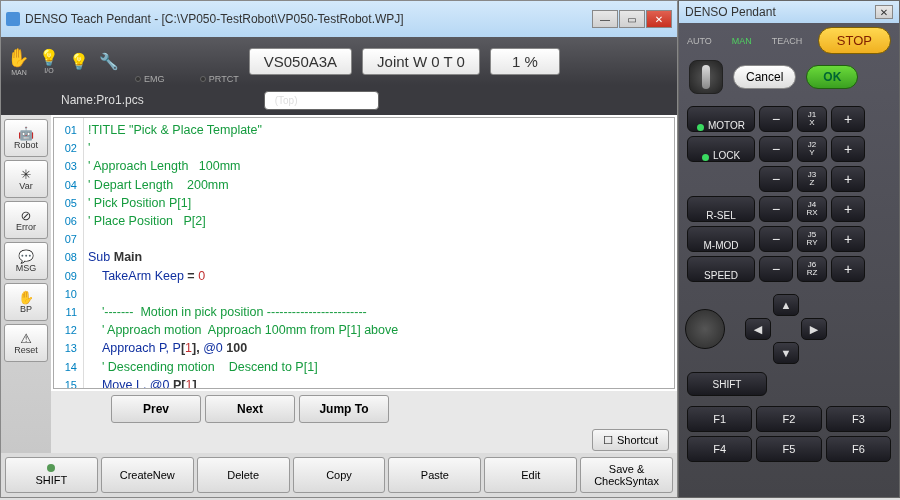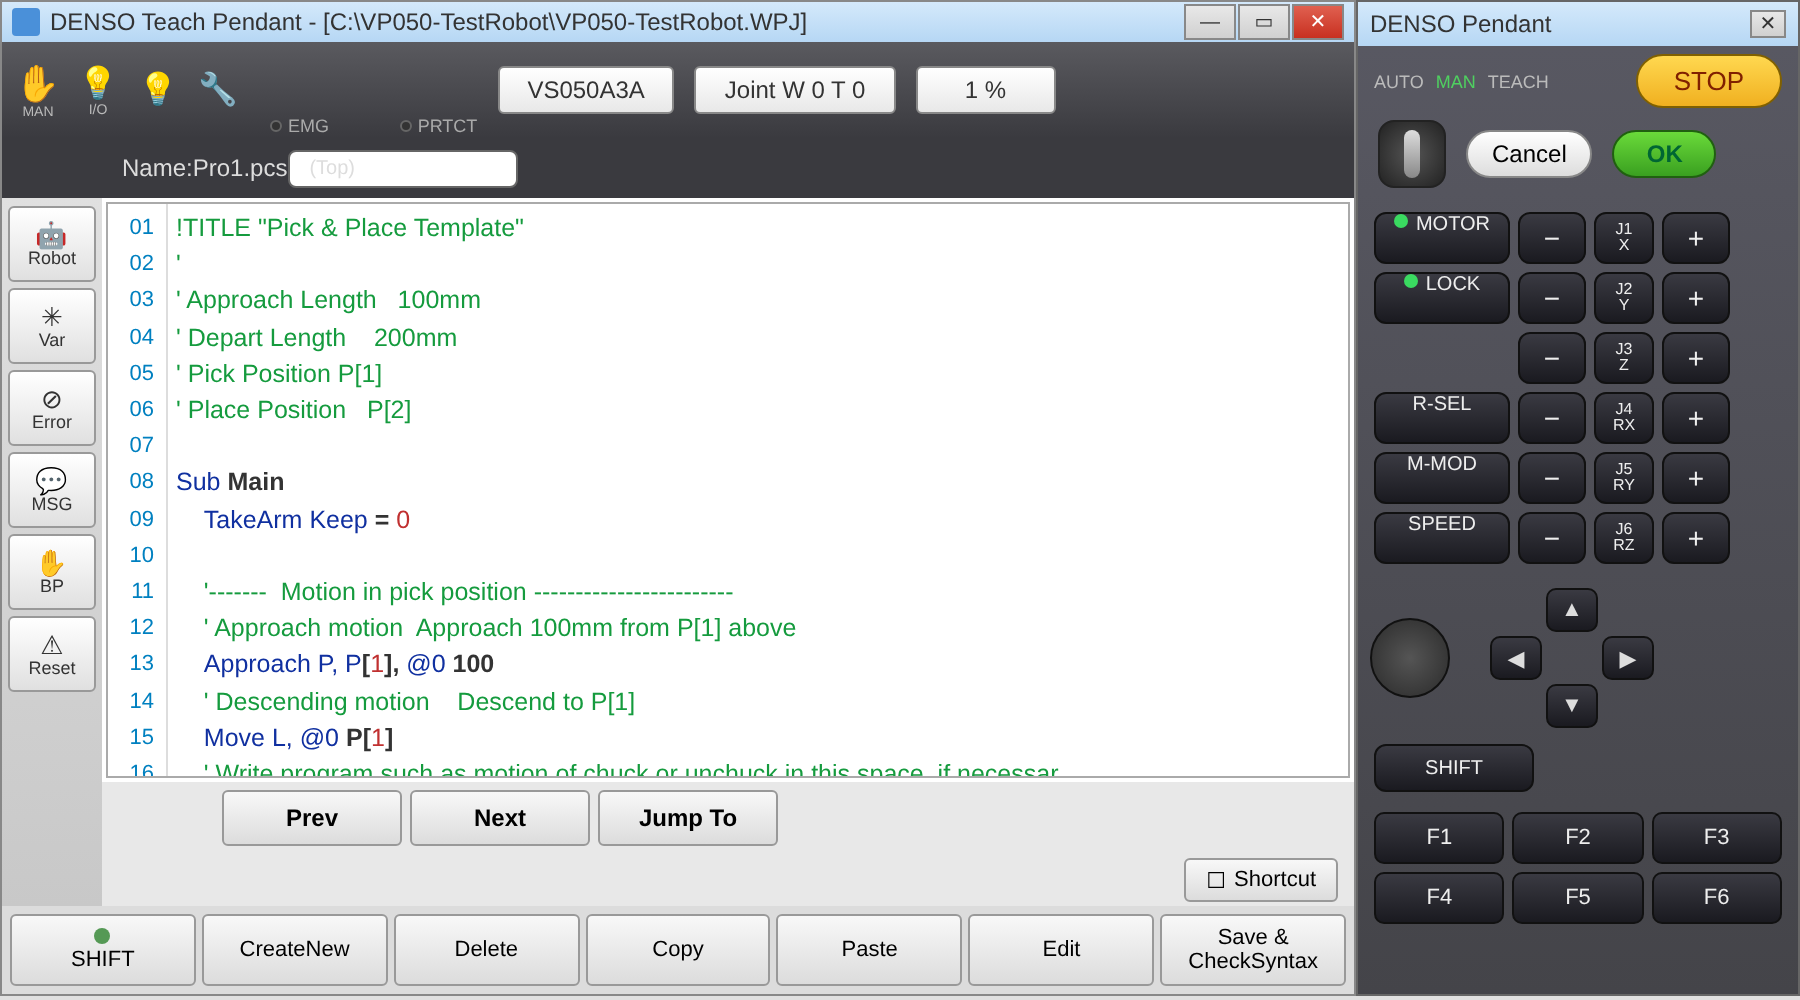--- a/index.html
+++ b/index.html
@@ -1,38 +1,38 @@
 <!DOCTYPE html>
 <html><head>
   <meta charset="utf-8">
   <style>
     * { margin: 0; padding: 0; box-sizing: border-box; font-family: "Segoe UI", Tahoma, sans-serif; }
     body { width: 900px; height: 500px; background: #e0e0e0; display: flex; overflow: hidden; }
     
     
     .main-window { width: 678px; height: 498px; background: #fff; border: 1px solid #888; display: flex; flex-direction: column; }
-    .titlebar { background: linear-gradient(#d4e9fb, #b6d7f4); height: 20px; display: flex; align-items: center; padding: 0 5px; font-size: 12px; color: #333; }
+    .titlebar { background: linear-gradient(#d4e9fb, #b6d7f4); height: 36px; display: flex; align-items: center; padding: 0 5px; font-size: 12px; color: #333; }
     .titlebar-icon { width: 14px; height: 14px; background: #4a90d9; border-radius: 2px; margin-right: 5px; }
     .titlebar-text { flex: 1; }
     .win-controls { display: flex; gap: 1px; }
     .win-btn { width: 26px; height: 18px; background: linear-gradient(#e8e8e8,#d0d0d0); border: 1px solid #888; font-size: 10px; display: flex; align-items: center; justify-content: center; cursor: pointer; }
     .win-btn.close { background: linear-gradient(#e06050,#c83020); color: #fff; }
     
     .top-toolbar { background: linear-gradient(#5a5a5f, #3a3a3f); height: 48px; display: flex; align-items: center; padding: 0 8px; gap: 10px; color: #ccc; font-size: 10px; }
     .tool-icon { width: 20px; height: 26px; display: flex; flex-direction: column; align-items: center; justify-content: center; }
     .hand-icon { color: #f9c640; font-size: 18px; }
     .bulb-icon { color: #f9d860; font-size: 16px; }
     .wrench-icon { color: #ccc; font-size: 16px; }
     .icon-label { font-size: 7px; color: #bbb; }
     .status-group { display: flex; flex-direction: column; gap: 3px; margin-left: 6px; margin-top: 48px; }
     .status-item { display: flex; align-items: center; gap: 3px; font-size: 9px; color: #aaa; }
     .status-dot { width: 6px; height: 6px; border-radius: 50%; background: #333; border: 1px solid #666; }
-    .top-field { background: linear-gradient(#fff,#e8e8e8); border: 1px solid #888; border-radius: 3px; padding: 4px 14px; font-size: 12px; color: #333; }
-    
-    .name-bar { background: #3a3a3f; height: 30px; display: flex; align-items: center; padding-left: 60px; color: #ddd; font-size: 12px; }
+    .top-field { background: linear-gradient(#fff,#e8e8e8); border: 1px solid #888; border-radius: 3px; padding: 4px 14px; font-size: 15px; color: #333; }
+    
+    .name-bar { background: #3a3a3f; height: 30px; display: flex; align-items: center; padding-left: 60px; color: #ddd; font-size: 12px; gap: 120px; }
     .top-input { background: #fff; border: 1px solid #666; border-radius: 4px; padding: 3px 80px 3px 10px; font-size: 10px; }
     
     .editor-area { flex: 1; display: flex; background: #f0f0f0; overflow: hidden; }
     .left-tabs { width: 50px; background: linear-gradient(#e0e0e0,#c8c8c8); display: flex; flex-direction: column; gap: 3px; padding: 4px 3px; }
     .side-tab { height: 38px; background: linear-gradient(#fff,#e0e0e0); border: 1px solid #999; border-radius: 3px; display: flex; flex-direction: column; align-items: center; justify-content: center; font-size: 9px; color: #333; cursor: pointer; }
     .side-tab .emoji { font-size: 13px; line-height: 1; }
     
     .code-panel { flex: 1; display: flex; flex-direction: column; background: #fff; }
     .code-body { flex: 1; display: flex; overflow: hidden; border: 1px solid #aaa; margin: 2px; background: #fff; }
     .gutter { width: 30px; background: #fff; border-right: 1px solid #ddd; font-size: 11px; color: #0080c0; text-align: right; padding: 3px 6px 0 0; line-height: 18.2px; }
@@ -50,32 +50,32 @@
     .shortcut-btn { height: 22px; padding: 0 10px; background: linear-gradient(#f8f8f8,#dcdcdc); border: 1px solid #999; border-radius: 3px; font-size: 11px; cursor: pointer; display: flex; align-items: center; gap: 4px; }
     
     .bottom-row { display: flex; gap: 3px; padding: 4px; background: #dcdcdc; }
     .bottom-btn { flex: 1; height: 36px; background: linear-gradient(#f8f8f8,#dcdcdc); border: 1px solid #999; border-radius: 3px; font-size: 11px; cursor: pointer; display: flex; flex-direction: column; align-items: center; justify-content: center; line-height: 1.1; }
     .shift-ind { width: 8px; height: 8px; border-radius: 50%; background: #559955; margin-bottom: 2px; }
     
     
     .pendant { width: 222px; height: 498px; background: linear-gradient(#595963, #444449); border: 1px solid #666; display: flex; flex-direction: column; }
     .pendant-title { background: linear-gradient(#d4e9fb,#b6d7f4); height: 22px; display: flex; align-items: center; padding: 0 6px; font-size: 12px; color: #333; justify-content: space-between; }
     .mode-row { display: flex; align-items: center; padding: 4px 8px; gap: 6px; }
-    .mode-labels { display: flex; gap: 6px; font-size: 9px; color: #bbb; }
+    .mode-labels { display: flex; gap: 20px; font-size: 9px; color: #bbb; }
     .mode-labels .active { color: #4fd060; }
     .stop-btn { margin-left: auto; background: linear-gradient(#ffd850,#f0b020); border: 1px solid #806000; border-radius: 14px; padding: 5px 18px; font-size: 13px; font-weight: normal; color: #802000; cursor: pointer; }
     .dial-row { display: flex; align-items: center; padding: 2px 10px 6px; gap: 10px; }
     .dial { width: 34px; height: 34px; border-radius: 8px; background: radial-gradient(#555,#222); border: 1px solid #222; display: flex; align-items: center; justify-content: center; }
     .dial-stick { width: 8px; height: 24px; background: linear-gradient(#ddd,#888); border-radius: 4px; }
     .cancel-btn { background: linear-gradient(#fff,#ddd); border: 1px solid #888; border-radius: 13px; padding: 4px 12px; font-size: 12px; cursor: pointer; }
     .ok-btn { background: linear-gradient(#6ada3a,#3aa020); border: 1px solid #206010; border-radius: 13px; padding: 4px 16px; font-size: 12px; font-weight: bold; color: #063; cursor: pointer; }
     
     .axis-grid { padding: 6px 8px; display: flex; flex-direction: column; gap: 4px; }
     .axis-row { display: flex; gap: 4px; align-items: center; }
-    .status-btn { width: 68px; height: 26px; background: linear-gradient(#3a3a42,#1a1a20); border: 1px solid #111; border-radius: 6px; color: #eee; font-size: 10px; display: flex; align-items: flex-start; justify-content: center; gap: 4px; cursor: pointer; }
+    .status-btn { width: 68px; height: 26px; background: linear-gradient(#3a3a42,#1a1a20); border: 1px solid #111; border-radius: 6px; color: #eee; font-size: 10px; display: flex; align-items: flex-end; justify-content: center; gap: 4px; cursor: pointer; }
     .status-led { width: 7px; height: 7px; border-radius: 50%; background: #3ada60; }
     .pm-btn { width: 34px; height: 26px; background: linear-gradient(#3a3a42,#1a1a20); border: 1px solid #111; border-radius: 6px; color: #eee; font-size: 14px; display: flex; align-items: center; justify-content: center; cursor: pointer; }
     .axis-label { width: 30px; height: 26px; background: linear-gradient(#3a3a42,#1a1a20); border: 1px solid #111; border-radius: 6px; color: #eee; font-size: 8px; display: flex; flex-direction: column; align-items: center; justify-content: center; line-height: 1; }
     
     .dpad-area { padding: 6px; display: flex; align-items: center; gap: 10px; }
     .jog-dial { width: 40px; height: 40px; border-radius: 50%; background: radial-gradient(#555,#2a2a2a); border: 1px solid #111; }
     .dpad { display: grid; grid-template-columns: 26px 26px 26px; grid-template-rows: 22px 22px 22px; gap: 2px; margin-left: 10px; }
     .dpad-btn { background: linear-gradient(#3a3a42,#1a1a20); border: 1px solid #111; border-radius: 5px; color: #ddd; font-size: 11px; display: flex; align-items: center; justify-content: center; cursor: pointer; }
     .dpad-empty { background: transparent; border: none; }
     

